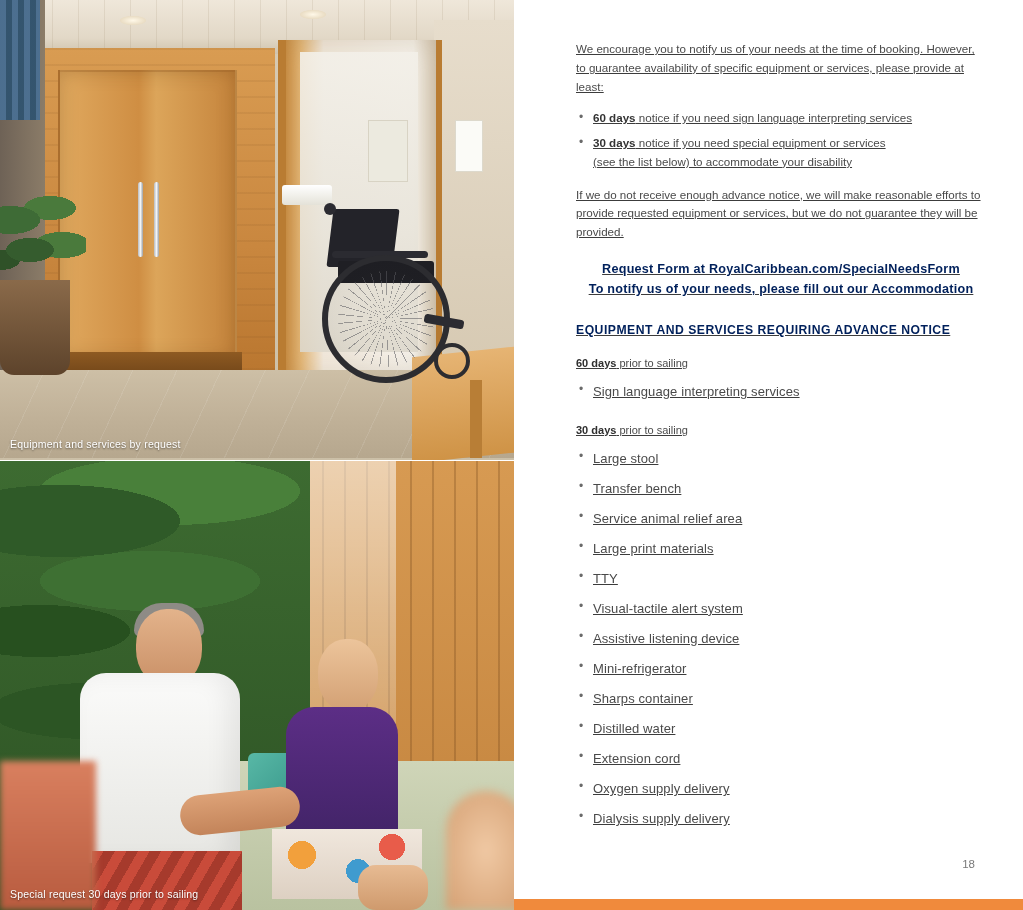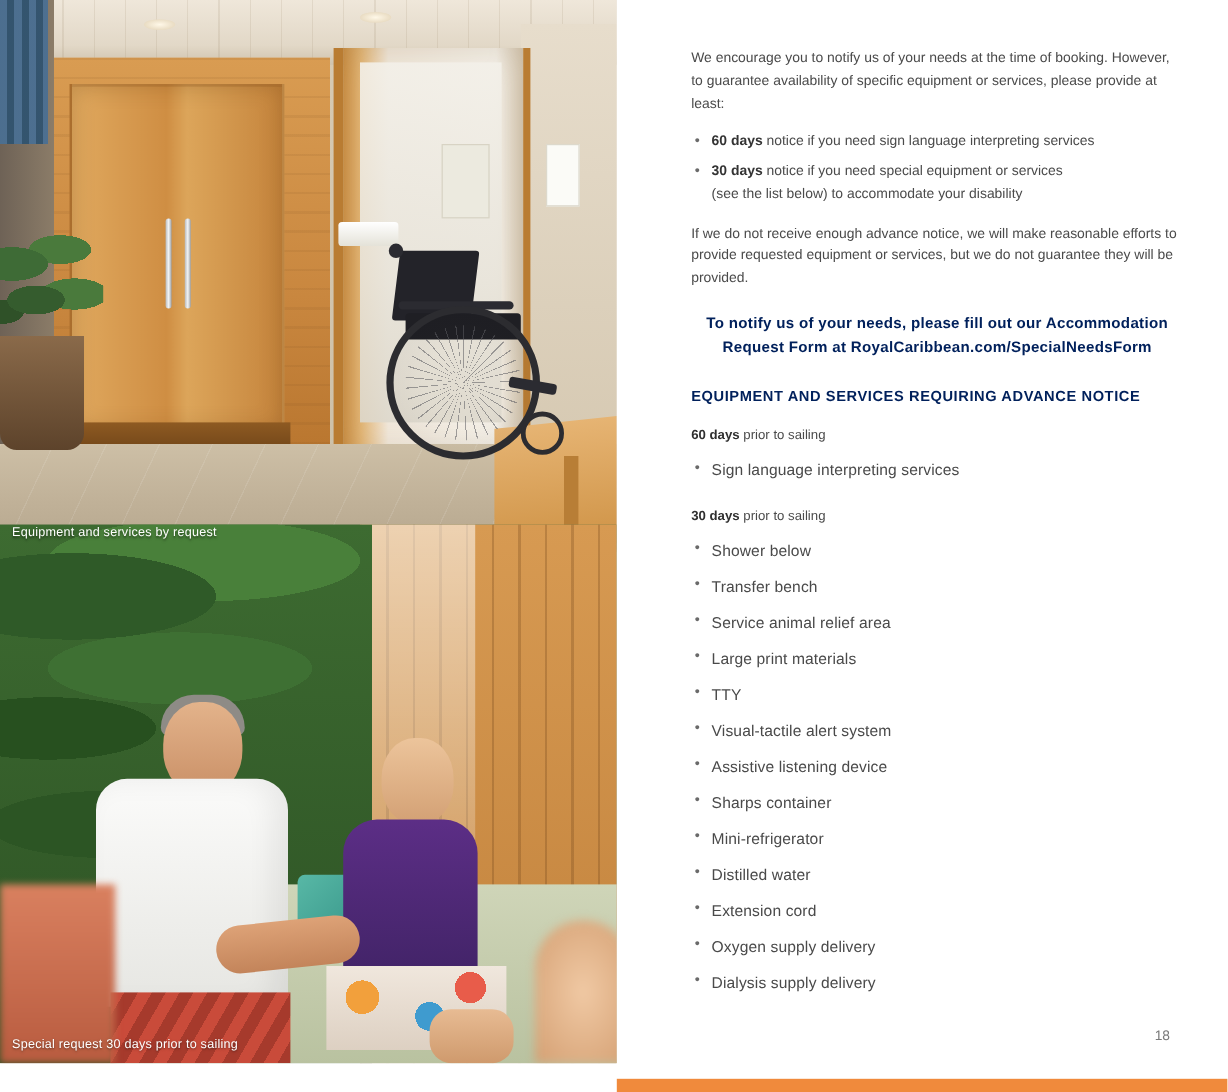--- a/index.html
+++ b/index.html
@@ -34,21 +34,21 @@
     position: absolute;
     left: 0;
     width: 514px;
     overflow: hidden;
   }
   .photo-top {
     top: 0;
     height: 460px;
   }
   .photo-bottom {
-    top: 437px;
+    top: 461px;
     height: 449px;
   }
 
   .caption {
     position: absolute;
     left: 10px;
     bottom: 10px;
     color: #ffffff;
     font-size: 10.5px;
     letter-spacing: .2px;
@@ -306,20 +306,21 @@
     background: #ffffff;
   }
   .text-wrap {
     position: absolute;
     left: 62px;
     top: 40px;
     width: 410px;
     color: #3c3c3c;
     font-size: 11.6px;
     line-height: 1.62;
+    text-decoration: underline;
   }
   .para {
     margin: 0 0 13px 0;
     color: #4a4a4a;
     font-size: 11.6px;
     line-height: 1.62;
   }
   ul.bullets {
     list-style: none;
     margin: 0 0 14px 0;
@@ -489,46 +490,46 @@
         </li>
         <li>
           <b>30 days</b><span> notice if you need special equipment or services</span>
           <span class="sub">(see the list below) to accommodate your disability</span>
         </li>
       </ul>
 
       <p class="para">If we do not receive enough advance notice, we will make reasonable efforts to provide requested equipment or services, but we do not guarantee they will be provided.</p>
 
       <div class="callout">
+        <div>Request Form at RoyalCaribbean.com/SpecialNeedsForm</div>
         <div>To notify us of your needs, please fill out our Accommodation</div>
-        <div>Request Form at RoyalCaribbean.com/SpecialNeedsForm</div>
       </div>
 
       <div class="section-head">EQUIPMENT AND SERVICES REQUIRING ADVANCE NOTICE</div>
 
       <div class="sub-head">
         <b>60 days</b><span> prior to sailing</span>
       </div>
       <ul class="simple-list">
         <li>Sign language interpreting services</li>
       </ul>
 
       <div class="sub-head">
         <b>30 days</b><span> prior to sailing</span>
       </div>
       <ul class="simple-list">
-        <li>Shower below</li>
+        <li>Large stool</li>
         <li>Transfer bench</li>
         <li>Service animal relief area</li>
         <li>Large print materials</li>
         <li>TTY</li>
         <li>Visual-tactile alert system</li>
         <li>Assistive listening device</li>
+        <li>Mini-refrigerator</li>
         <li>Sharps container</li>
-        <li>Mini-refrigerator</li>
         <li>Distilled water</li>
         <li>Extension cord</li>
         <li>Oxygen supply delivery</li>
         <li>Dialysis supply delivery</li>
       </ul>
 
     </div>
 
     <div class="page-number">18</div>
   </div>

